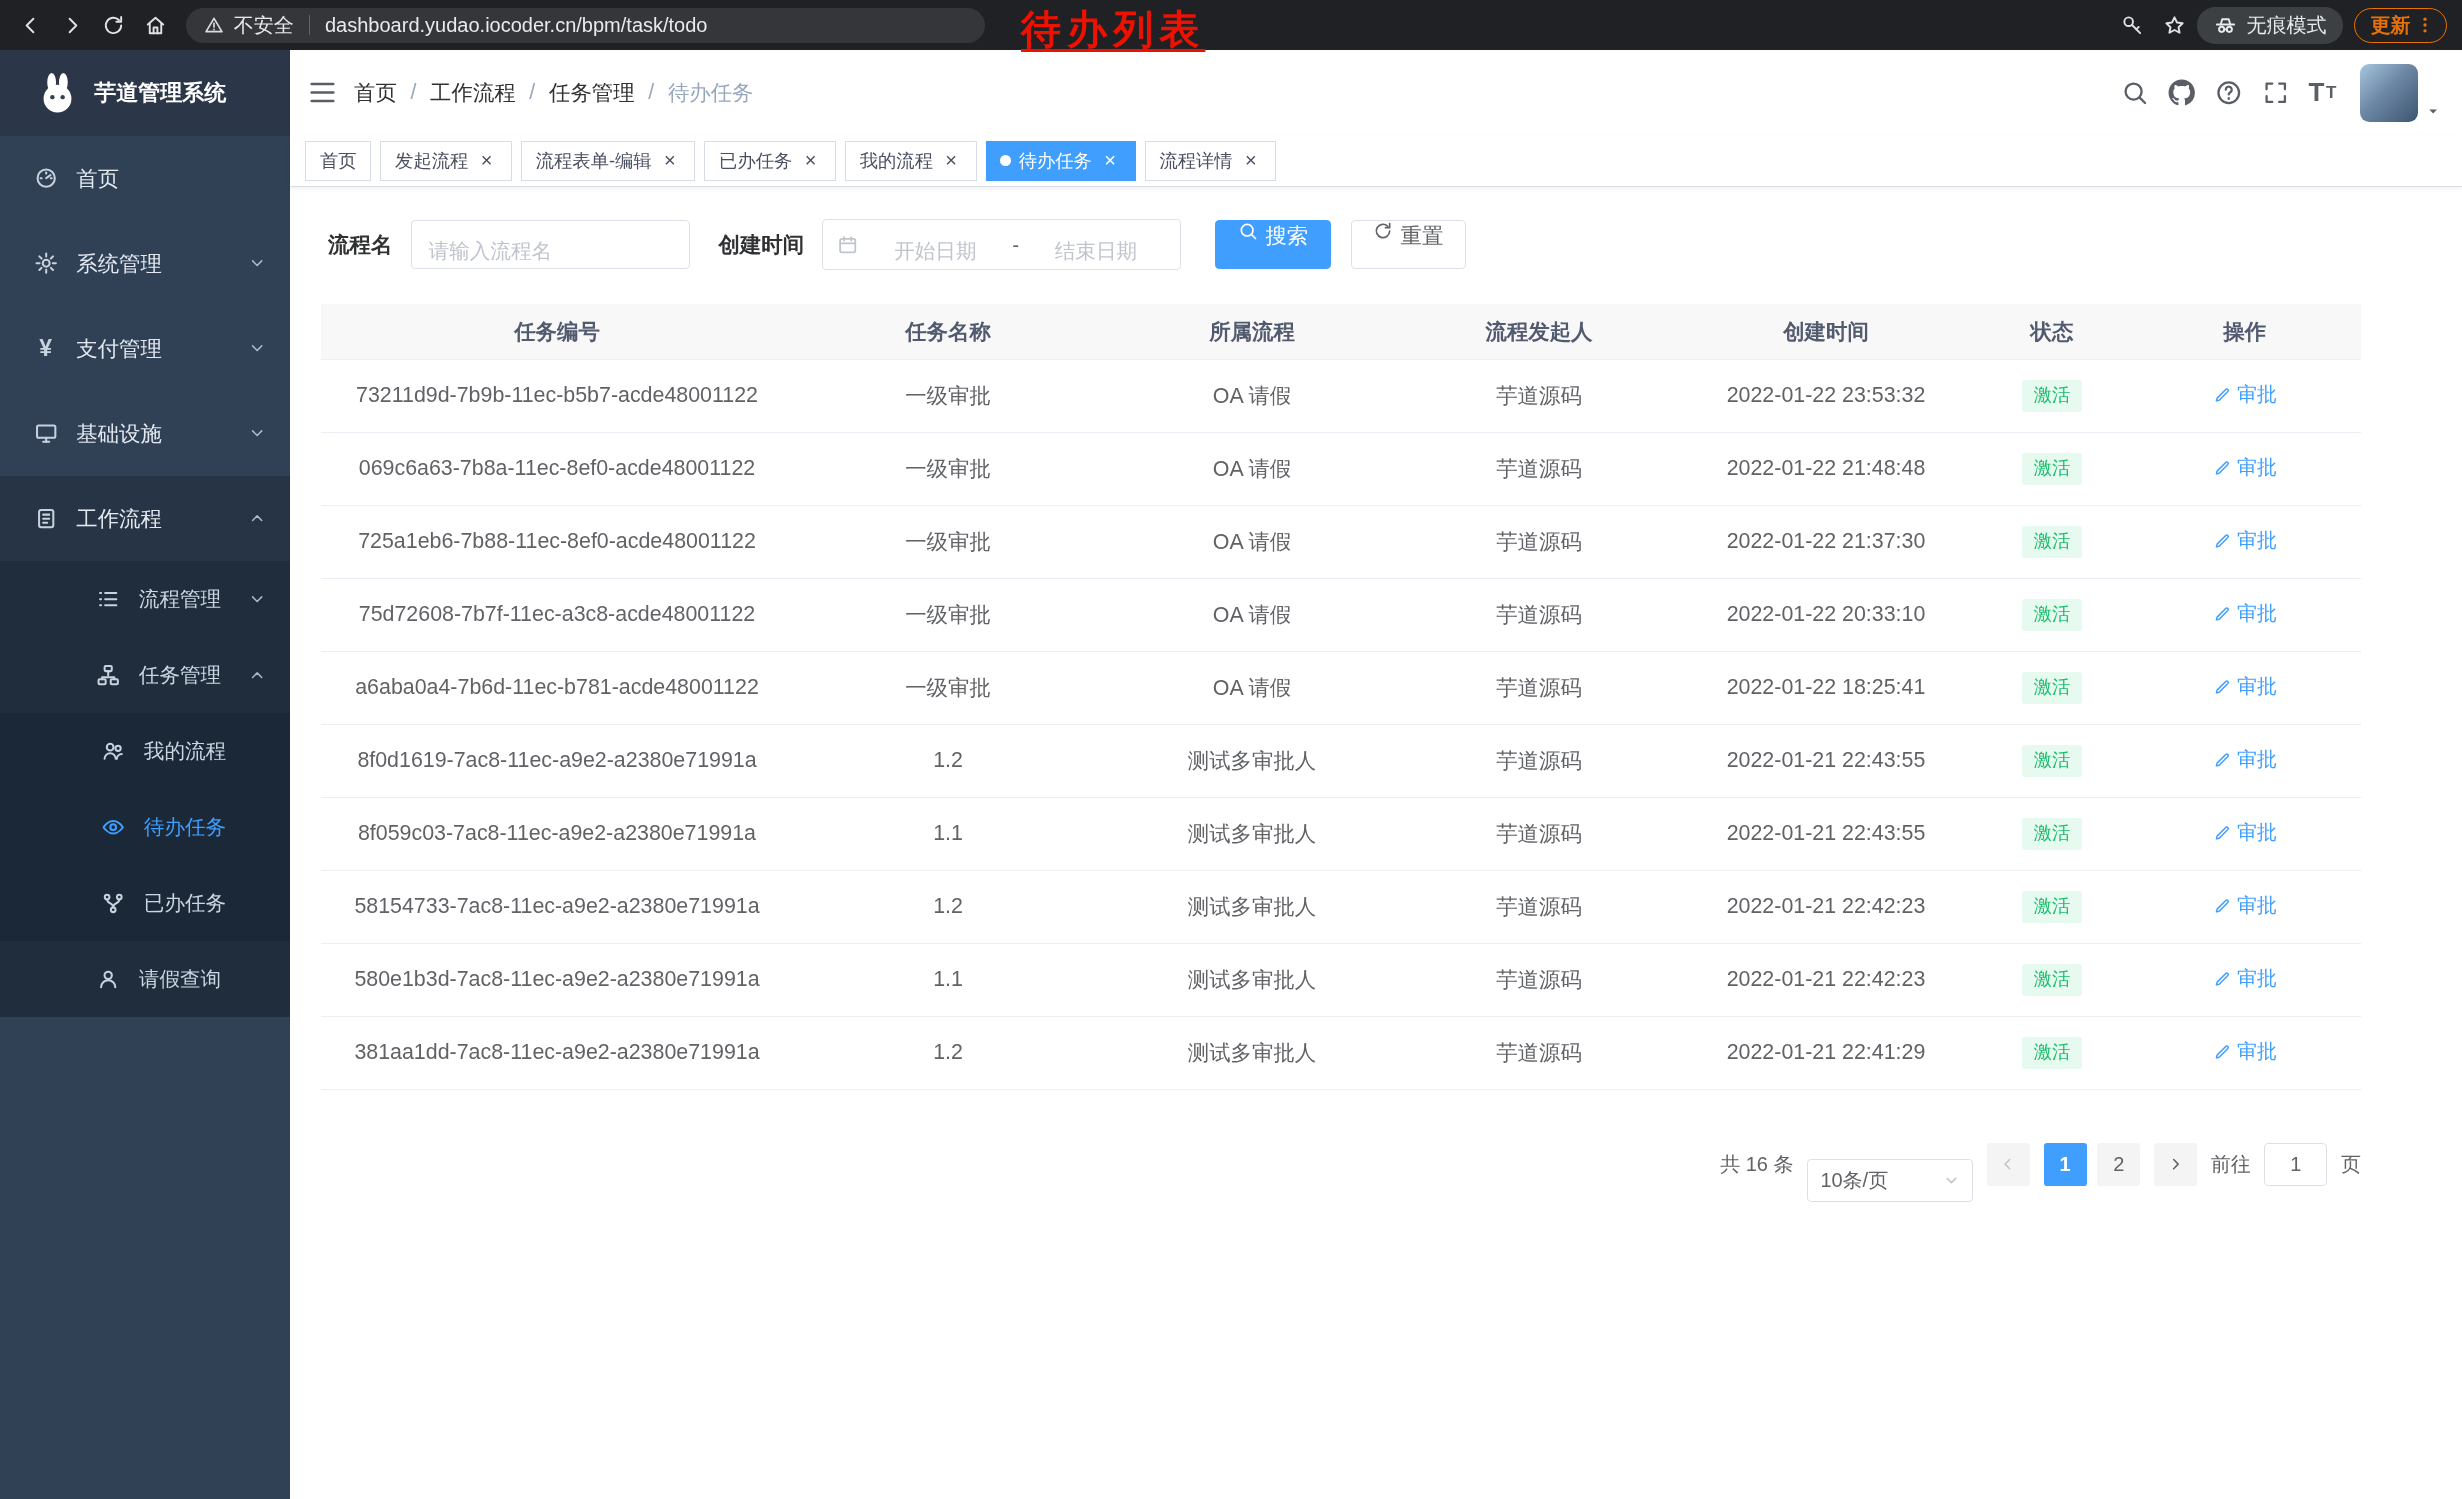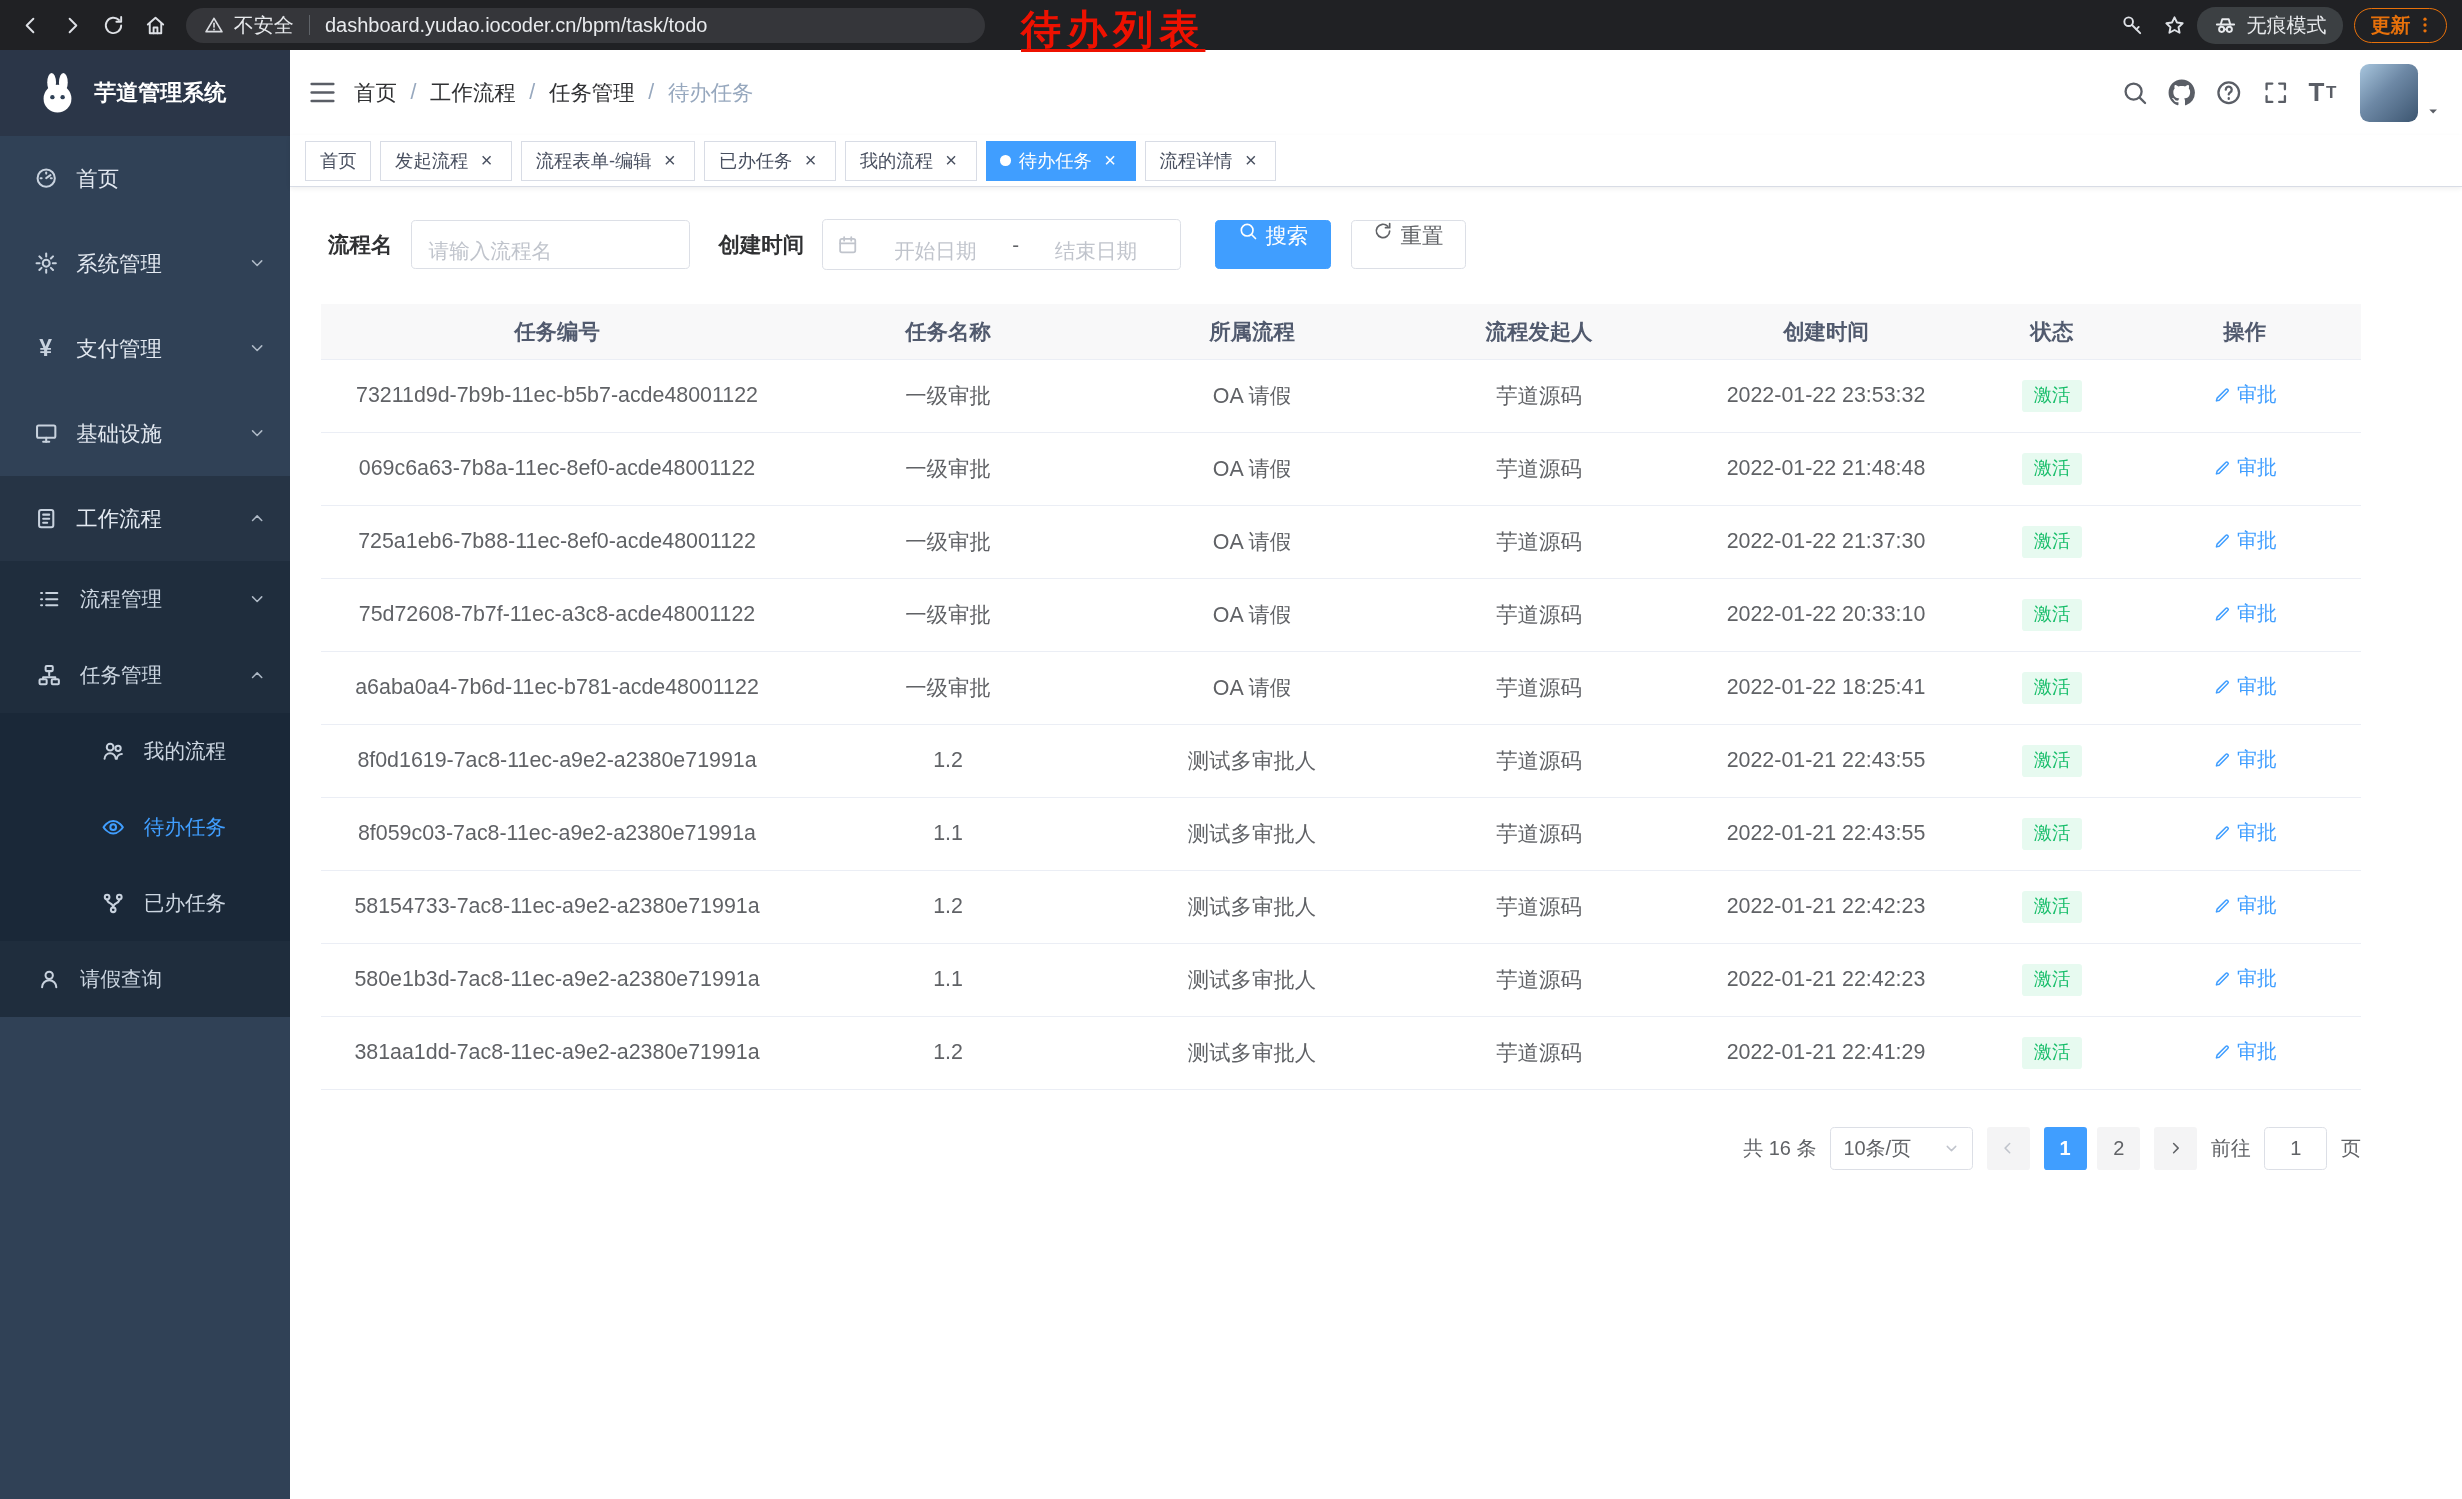--- a/index.html
+++ b/index.html
@@ -30,21 +30,21 @@
   .logo-img { width:44px; height:44px; display:flex; align-items:center; justify-content:center; }
   .logo-img svg { width:41px; height:41px; }
   .logo-title { color:#fff; font-size:22px; font-weight:700; white-space:nowrap; }
   .mi { display:flex; align-items:center; height:85px; padding:0 23px 0 30.5px; color:#e3e9f1; font-size:21.4px; cursor:pointer; white-space:nowrap; }
   .mi .icn { width:30.5px; display:flex; justify-content:center; margin-right:15.3px; color:#c8d2de; flex-shrink:0; }
   .mi .icn svg { width:24.4px; height:24.4px; }
   .mi-label { flex:1; overflow:hidden; }
   .mi .chev { width:20px; margin-right:0; color:#aeb9c6; }
   .mi .chev svg { width:18.3px; height:18.3px; }
   .mi.lv1.open { background:#263445; }
-  .mi.lv2 { padding-left:34px; height:76px; background:#1f2d3d; color:#ccd6e1; font-size:20.6px; }
+  .mi.lv2 { padding-left:93px; height:76px; background:#1f2d3d; color:#ccd6e1; font-size:20.6px; }
   .mi.lv3 { padding-left:98px; height:76px; background:#1a2838; color:#ccd6e1; font-size:20.6px; }
   .mi.active, .mi.active .icn { color:#409eff; }
   .tic { font-size:23px; font-weight:700; line-height:1; }
 
   
   .main { flex:1; display:flex; flex-direction:column; background:#fff; min-width:0; }
   .navbar { height:85px; display:flex; align-items:center; padding-right:20px; flex-shrink:0; }
   .fold { width:64px; display:flex; justify-content:center; color:#5a5e66; cursor:pointer; }
   .fold svg { width:29px; height:29px; }
   .breadcrumb { font-size:21.4px; color:#303133; display:flex; align-items:center; white-space:nowrap; }
@@ -83,21 +83,21 @@
   .btn.primary { background:#409eff; border-color:#409eff; color:#fff; margin-right:20px; }
 
   .grid { width:100%; border-collapse:collapse; table-layout:fixed; }
   .grid th { background:#f8f8f9; color:#515a6e; font-weight:700; font-size:21.4px; height:55px; text-align:center; border-bottom:0.8px solid #ebeef5; white-space:nowrap; }
   .grid td { height:73px; text-align:center; font-size:21.4px; color:#606266; border-bottom:0.8px solid #ebeef5; white-space:nowrap; overflow:hidden; }
   .tag { display:inline-block; background:#e7faf0; color:#19be6b; font-size:18.3px; padding:6.9px 11.4px; border-radius:3.1px; line-height:1; }
   .action { color:#409eff; font-size:20px; display:inline-flex; align-items:center; gap:6.1px; cursor:pointer; text-decoration:none; }
   .action .icn svg { width:18.3px; height:18.3px; }
 
   .pagination { display:flex; align-items:center; justify-content:flex-end; gap:13.7px; margin-top:37px; font-size:20px; color:#606266; }
-  .psize { width:143px; height:43px; border:0.8px solid #dcdfe6; border-radius:4.6px; display:flex; align-items:center; justify-content:space-between; padding:0 12.2px; color:#606266; cursor:pointer; }
+  .psize { width:166px; height:43px; border:0.8px solid #dcdfe6; border-radius:4.6px; display:flex; align-items:center; justify-content:space-between; padding:0 12.2px; color:#606266; cursor:pointer;margin-top:32px; }
   .psize .icn { color:#c0c4cc; }
   .psize .icn svg { width:17px; height:17px; }
   .pbtn { min-width:43px; height:43px; border:none; border-radius:3.1px; background:#f4f4f5; color:#606266; font-size:20px; display:inline-flex; align-items:center; justify-content:center; cursor:pointer; font-family:inherit; }
   .pbtn svg { width:18.3px; height:18.3px; }
   .pbtn.disabled { color:#c0c4cc; }
   .pbtn.active { background:#409eff; color:#fff; font-weight:700; }
   #pages { display:inline-flex; gap:10.7px; }
   .ginput { width:63px; height:43px; border:0.8px solid #dcdfe6; border-radius:4.6px; display:flex; align-items:center; justify-content:center; color:#606266; }
 </style>
 </head>

